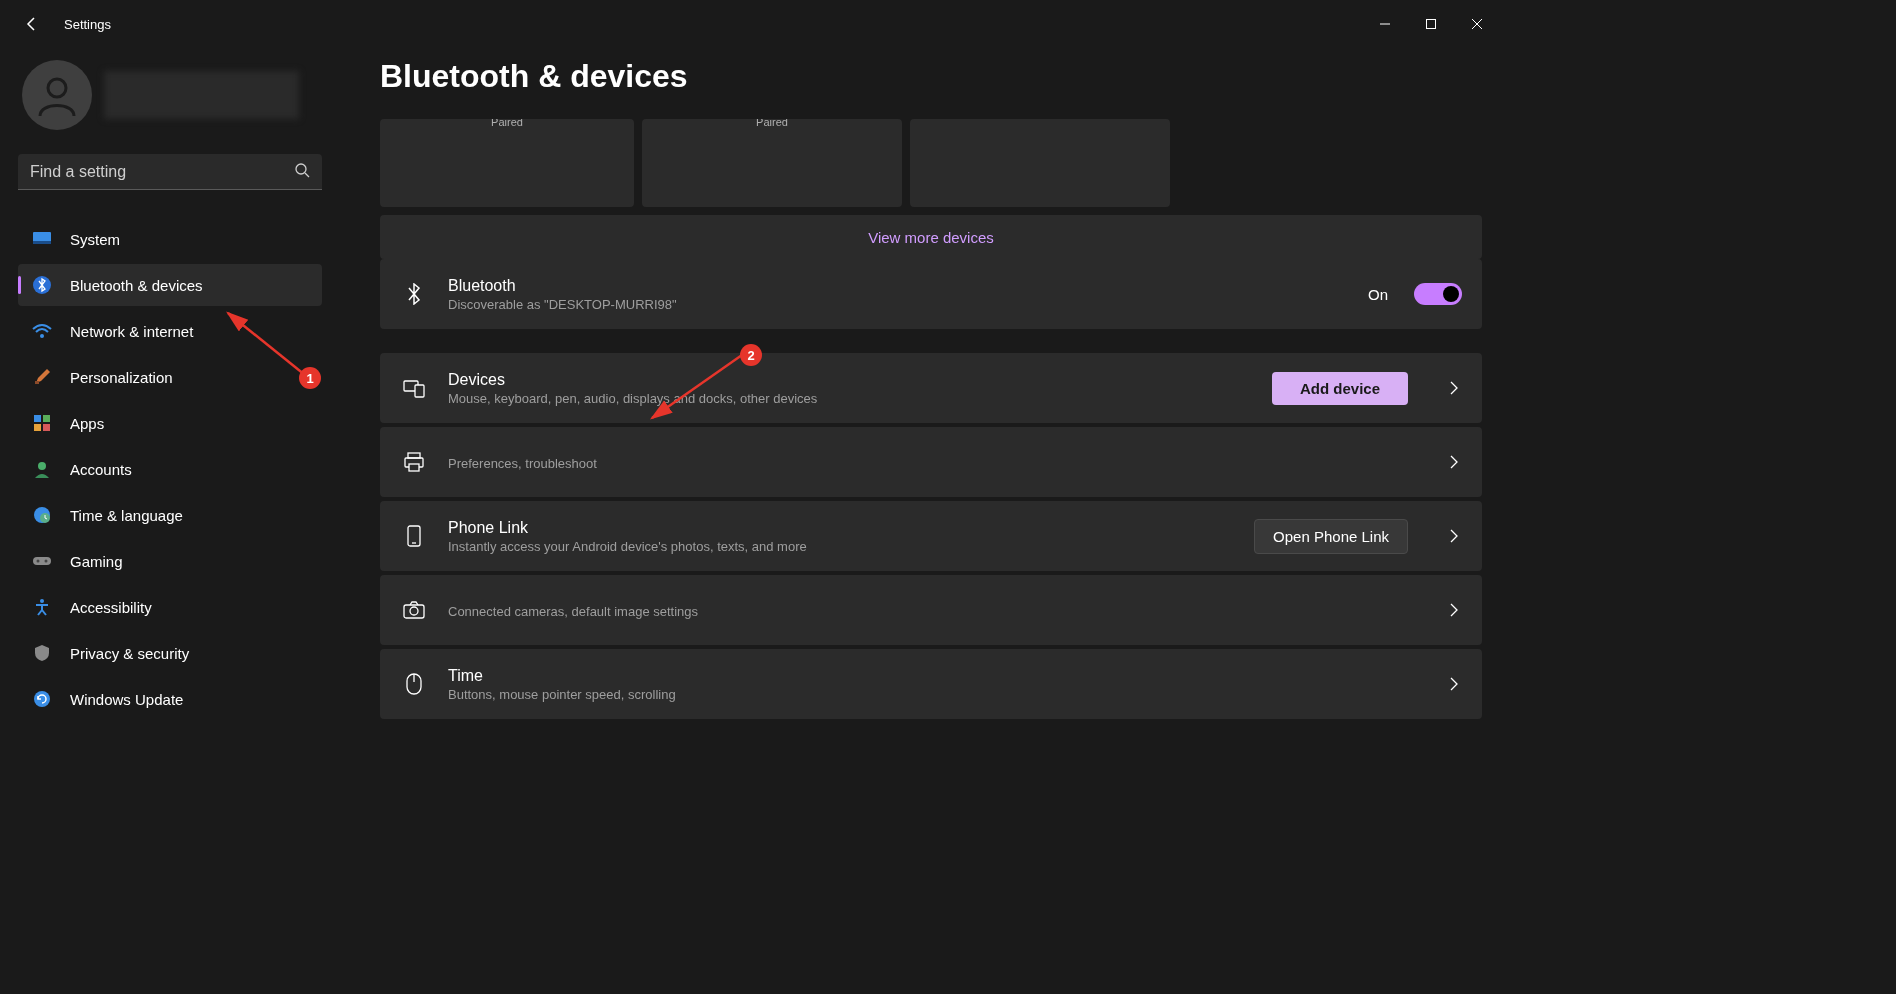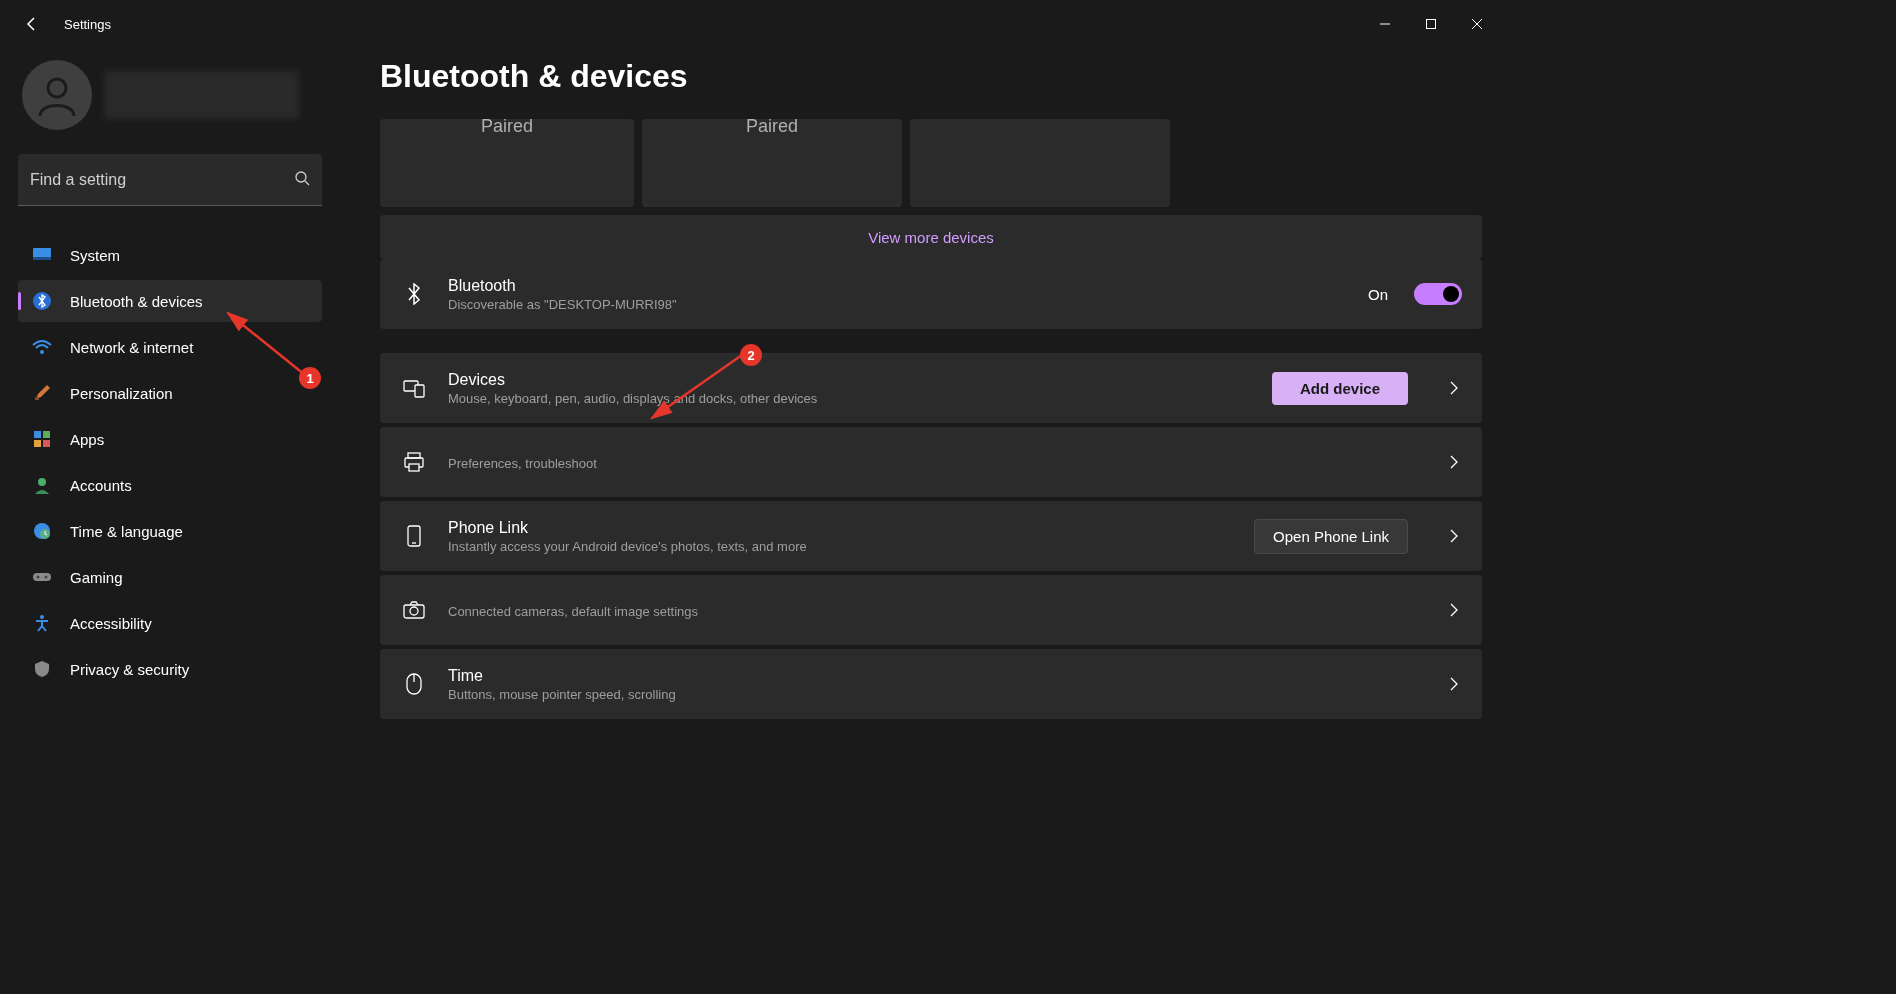--- a/index.html
+++ b/index.html
@@ -77,21 +77,21 @@
   height: 48px;
   background: #2a2a2a;
   filter: blur(3px);
 }
 .search {
   position: relative;
   margin-bottom: 28px;
 }
 .search input {
   width: 100%;
-  height: 52px;
+  height: 36px;
   background: #2a2a2a;
   border: none;
   border-bottom: 1px solid #5a5a5a;
   border-radius: 4px 4px 0 0;
   color: #cfcfcf;
   padding: 0 40px 0 12px;
   font-size: 16px;
 }
 .search input::placeholder {
   color: #cfcfcf;
@@ -156,21 +156,21 @@
 .device-card {
   width: 260px;
   height: 88px;
   background: #2b2b2b;
   border-radius: 4px;
   display: flex;
   align-items: flex-start;
   justify-content: center;
   padding-top: 0;
   color: #b0b0b0;
-  font-size: 18px;
+  font-size: 11px;
   overflow: hidden;
 }
 .device-card.first {
   width: 254px;
 }
 .device-card .paired-label {
   margin-top: -3px;
 }
 .view-more {
   background: #2b2b2b;
@@ -429,20 +429,30 @@
         <span>Accessibility</span>
       </div>
       <div class="nav-item">
         <span class="nav-icon">
             <svg width="16" height="18" viewBox="0 0 16 18">
               <path d="M8 1 L15 4 L15 9 Q15 15 8 17 Q1 15 1 9 L1 4 Z" fill="#8a8a8a"></path>
             </svg>
           </span>
         <span>Privacy &amp; security</span>
       </div>
+      <div class="nav-item">
+        <span class="nav-icon">
+            <svg width="18" height="18" viewBox="0 0 18 18">
+              <circle cx="9" cy="9" r="8" fill="#3a8ee6"></circle>
+              <path d="M5 9 A4 4 0 1 1 9 13" stroke="#fff" stroke-width="1.5" fill="none"></path>
+              <path d="M5 6 L5 9 L8 9" stroke="#fff" stroke-width="1.5" fill="none"></path>
+            </svg>
+          </span>
+        <span>Windows Update</span>
+      </div>
     </div>
   </div>
 
   <div class="main">
     <h1 class="page-title">Bluetooth &amp; devices</h1>
 
     <div class="device-cards">
       <div class="device-card first">
           <span class="paired-label">Paired</span>
         </div>

